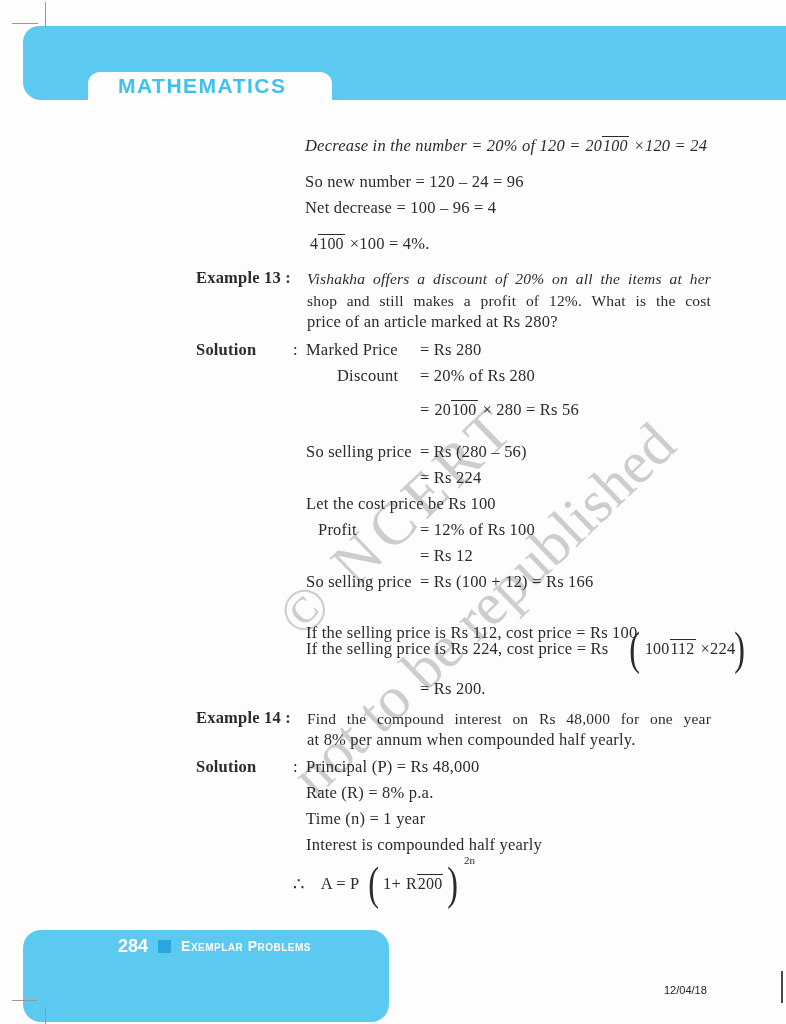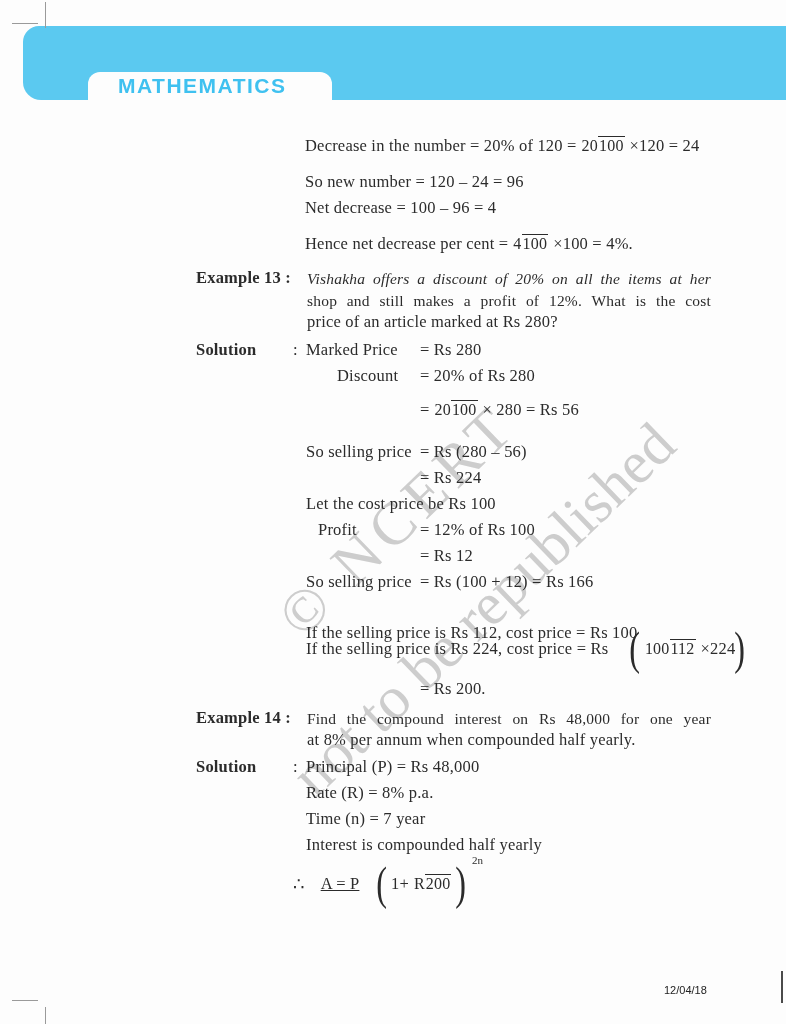--- a/index.html
+++ b/index.html
@@ -61,39 +61,38 @@
     <div class="title-box">
       <span>MATHEMATICS</span>
     </div>
   </div>
 
   <div class="watermark">
     <span class="wm1">© NCERT</span>
     <span class="wm2">not to be republished</span>
   </div>
 
-  <div class="frow" style="left:305px;top:126px;height:40px;">
+  <div class="frow" style="left:305px;top:126px;height:40px;font-style:italic;">
     <span>Decrease in the number = 20% of 120 =</span>
     <span class="frac">
       <span class="num">20</span>
       <span class="den">100</span>
     </span>
     <span>×120 = 24</span>
   </div>
 
   <div class="row" style="top:172px;">
     <span class="abs" style="left:305px;">So new number = 120 – 24 = 96</span>
   </div>
 
   <div class="row" style="top:198px;">
     <span class="abs" style="left:305px;">Net decrease = 100 – 96 = 4</span>
   </div>
 
   <div class="frow" style="left:305px;top:224px;height:40px;">
-    <span>Hence net decrease per cent =</span>
     <span class="frac">
       <span class="num">4</span>
       <span class="den">100</span>
     </span>
     <span>×100 = 4%.</span>
   </div>
 
   <div class="row" style="top:268px;">
     <span class="abs b" style="left:196px;">Example 13 :</span>
     <span class="abs just" style="left:307px;font-style:italic;">Vishakha offers a discount of 20% on all the items at her</span>
@@ -176,36 +175,41 @@
 
   <div class="row" style="top:757px;">
     <span class="abs b" style="left:196px;">Solution</span>
     <span class="abs" style="left:293px;">:</span>
     <span class="abs" style="left:306px;">Principal (P) = Rs 48,000</span>
   </div>
   <div class="row" style="top:783px;">
     <span class="abs" style="left:306px;">Rate (R) = 8% p.a.</span>
   </div>
   <div class="row" style="top:809px;">
-    <span class="abs" style="left:306px;">Time (n) = 7 year</span>
+    <span class="abs" style="left:306px;">Time (n) = 1 year</span>
   </div>
   <div class="row" style="top:835px;">
     <span class="abs" style="left:306px;">Interest is compounded half yearly</span>
   </div>
 
   <div class="frow" style="left:293px;top:860px;height:48px;">
     <span class="therefore">∴</span>
-    <span style="margin-right:18px;text-decoration:underline;">A = P</span>
+    <span style="margin-right:10px;">A = P</span>
     <span class="bp">(</span>
     <span style="margin-left:4px;">1+</span>
     <span class="frac">
       <span class="num">R</span>
       <span class="den">200</span>
     </span>
     <span class="pw">
       <span class="bp">)</span>
       <span class="exp">2n</span>
     </span>
   </div>
 
+  <div class="footer-band">
+    <span class="pg">284</span>
+    <span class="sq"></span>
+    <span class="book">Exemplar Problems</span>
+  </div>
   <div class="date">12/04/18</div>
 
 </div>
 
 </body></html>

